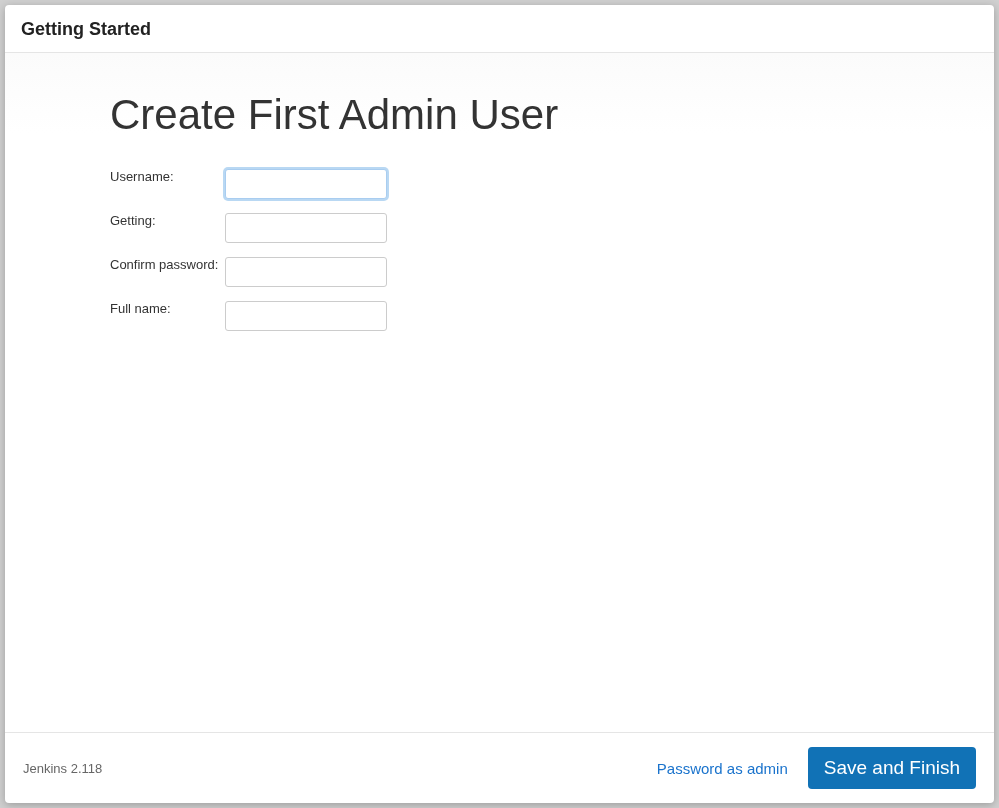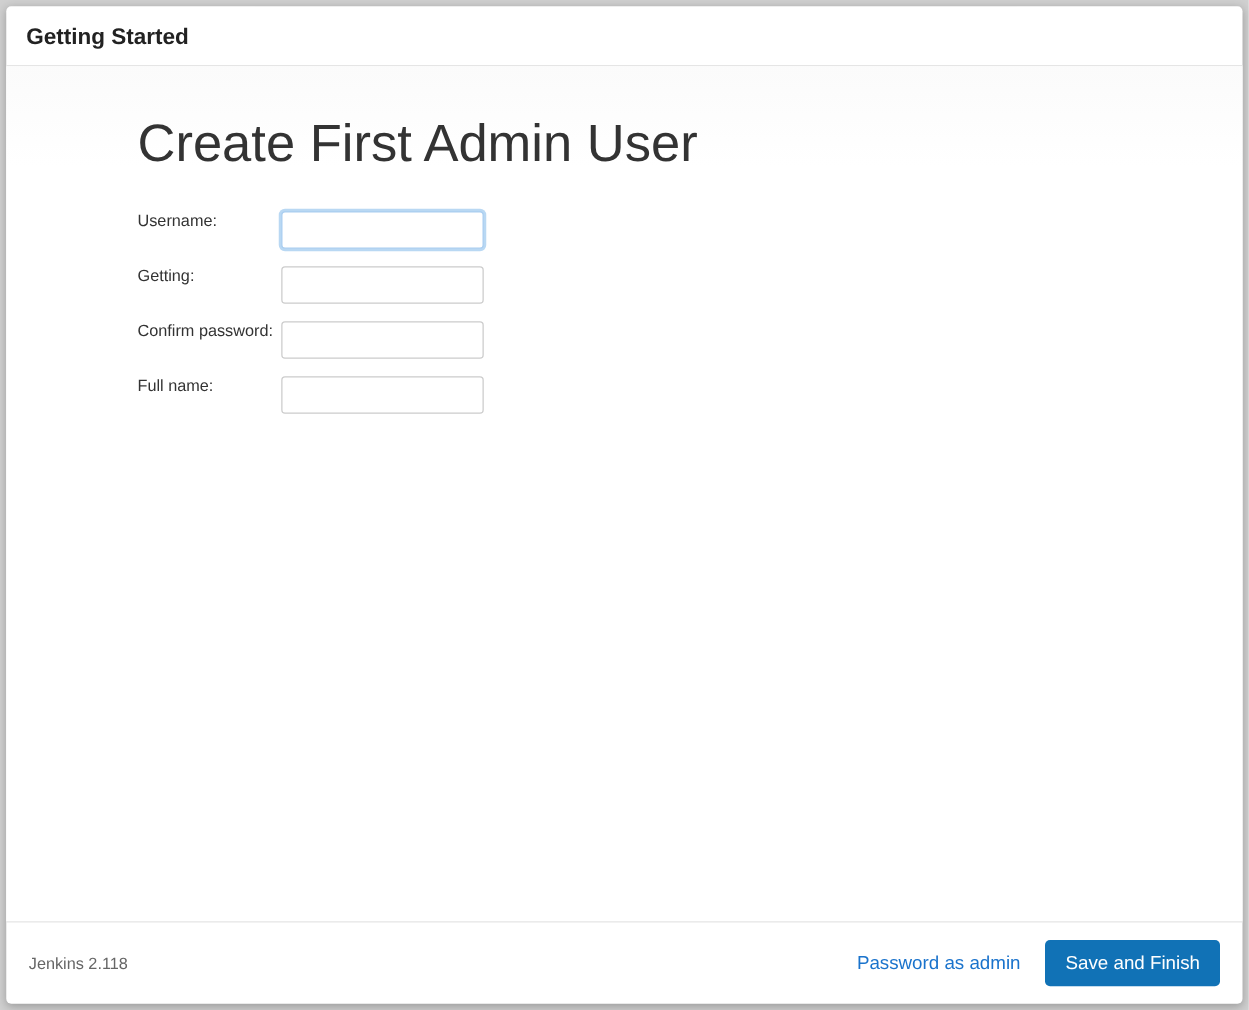--- a/index.html
+++ b/index.html
@@ -97,21 +97,21 @@
       font-size: 15px;
       cursor: pointer;
       padding: 6px 4px;
     }
     .primary-button {
       background: #1172b6;
       color: #fff;
       border: none;
       border-radius: 4px;
       padding: 10px 16px;
-      font-size: 15px;
+      font-size: 19px;
       cursor: pointer;
     }
   </style>
 </head>
 <body>
 
 <div class="modal">
   <div class="modal-header">
     <h2>Getting Started</h2>
   </div>

